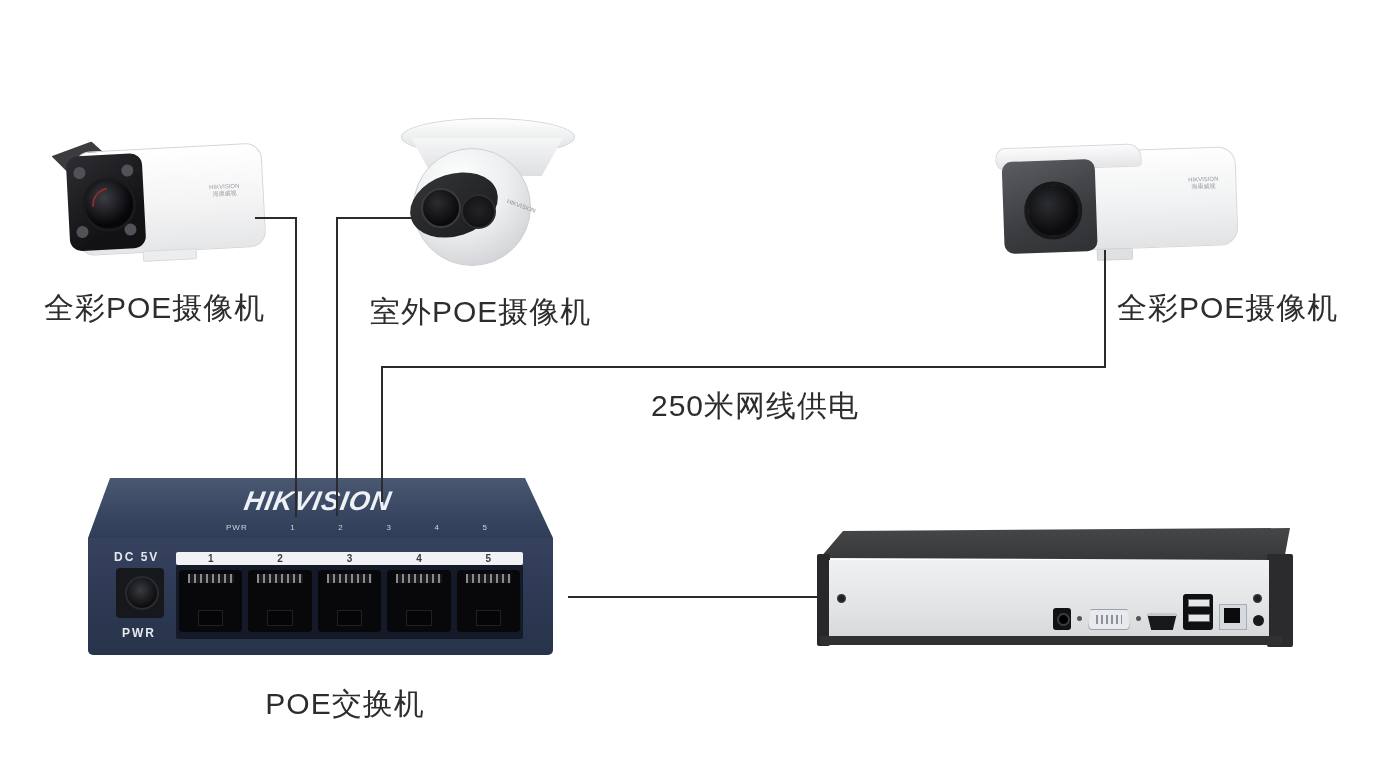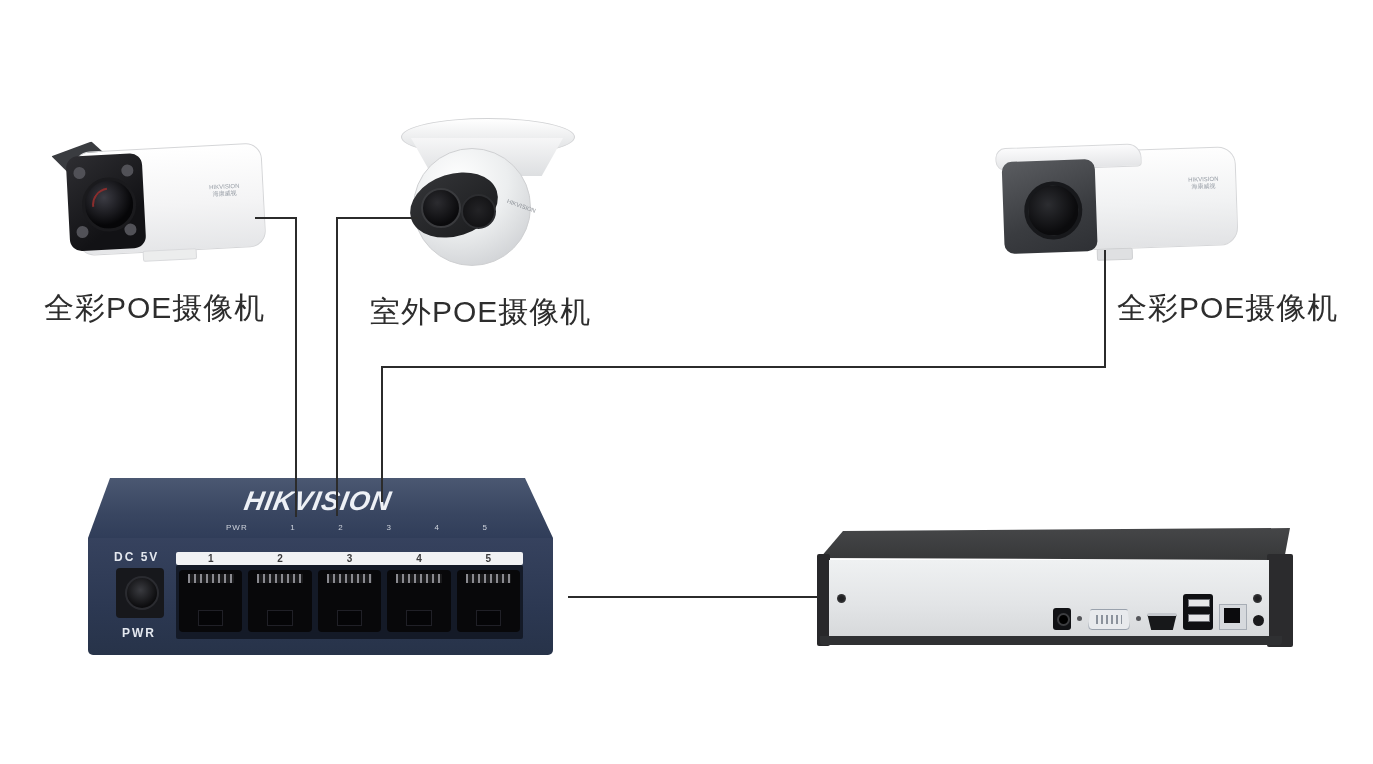--- a/index.html
+++ b/index.html
@@ -161,20 +161,21 @@
       </div>
     </div>
     <div class="cam3-shield"></div>
     <div class="cam3-front">
       <div class="cam3-lens"></div>
     </div>
     <div class="cam3-foot"></div>
   </div>
   <div class="diagram-label" style="left:1117px;top:288px;">全彩POE摄像机</div>
 
+  <div class="diagram-label" style="left:651px;top:386px;">250米网线供电</div>
 
   <div class="switch">
     <div class="sw-top">
       <div class="sw-logo">HIKVISION</div>
       <div class="sw-leds">
         <span>PWR</span>
         <span>1</span>
         <span>2</span>
         <span>3</span>
         <span>4</span>
@@ -194,20 +195,21 @@
       </div>
       <div class="sw-recess">
         <div class="rj45"></div>
         <div class="rj45"></div>
         <div class="rj45"></div>
         <div class="rj45"></div>
         <div class="rj45"></div>
       </div>
     </div>
   </div>
+  <div class="diagram-label" style="left:250px;top:684px;width:190px;text-align:center;">POE交换机</div>
 
   <div class="nvr">
     <div class="nvr-top"></div>
     <div class="nvr-edge-l"></div>
     <div class="nvr-edge-r"></div>
     <div class="nvr-front">
       <span class="screw" style="left:8px;top:34px;"></span>
       <span class="screw" style="left:424px;top:34px;"></span>
     </div>
     <div class="nvr-ports">

